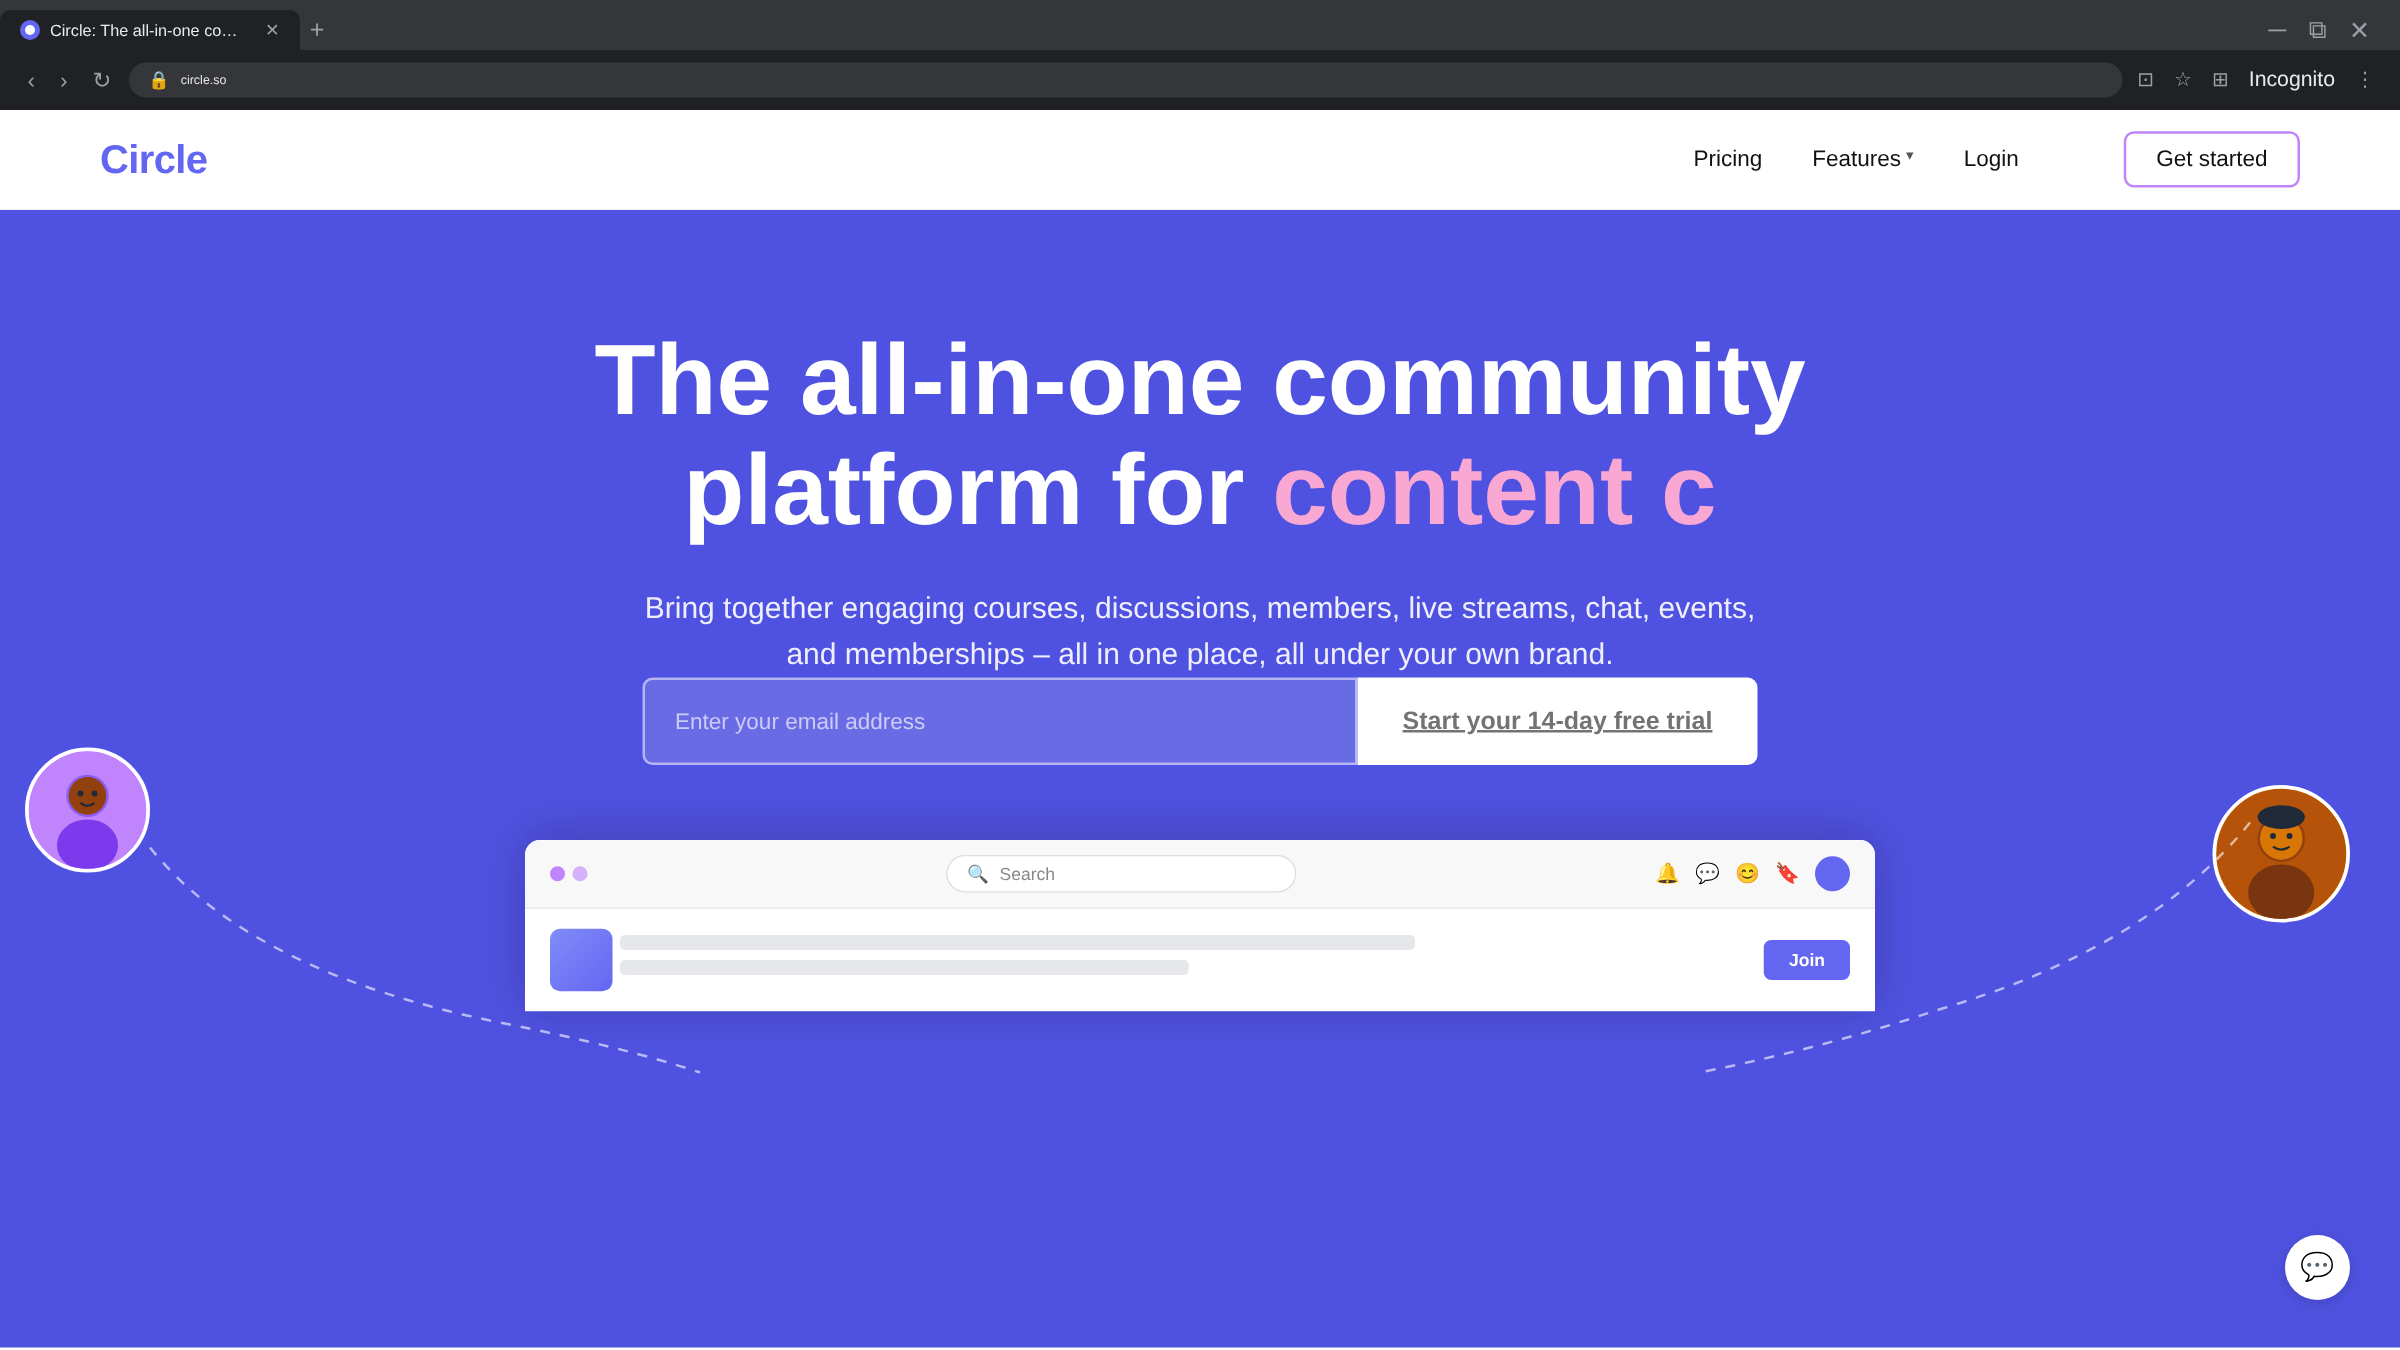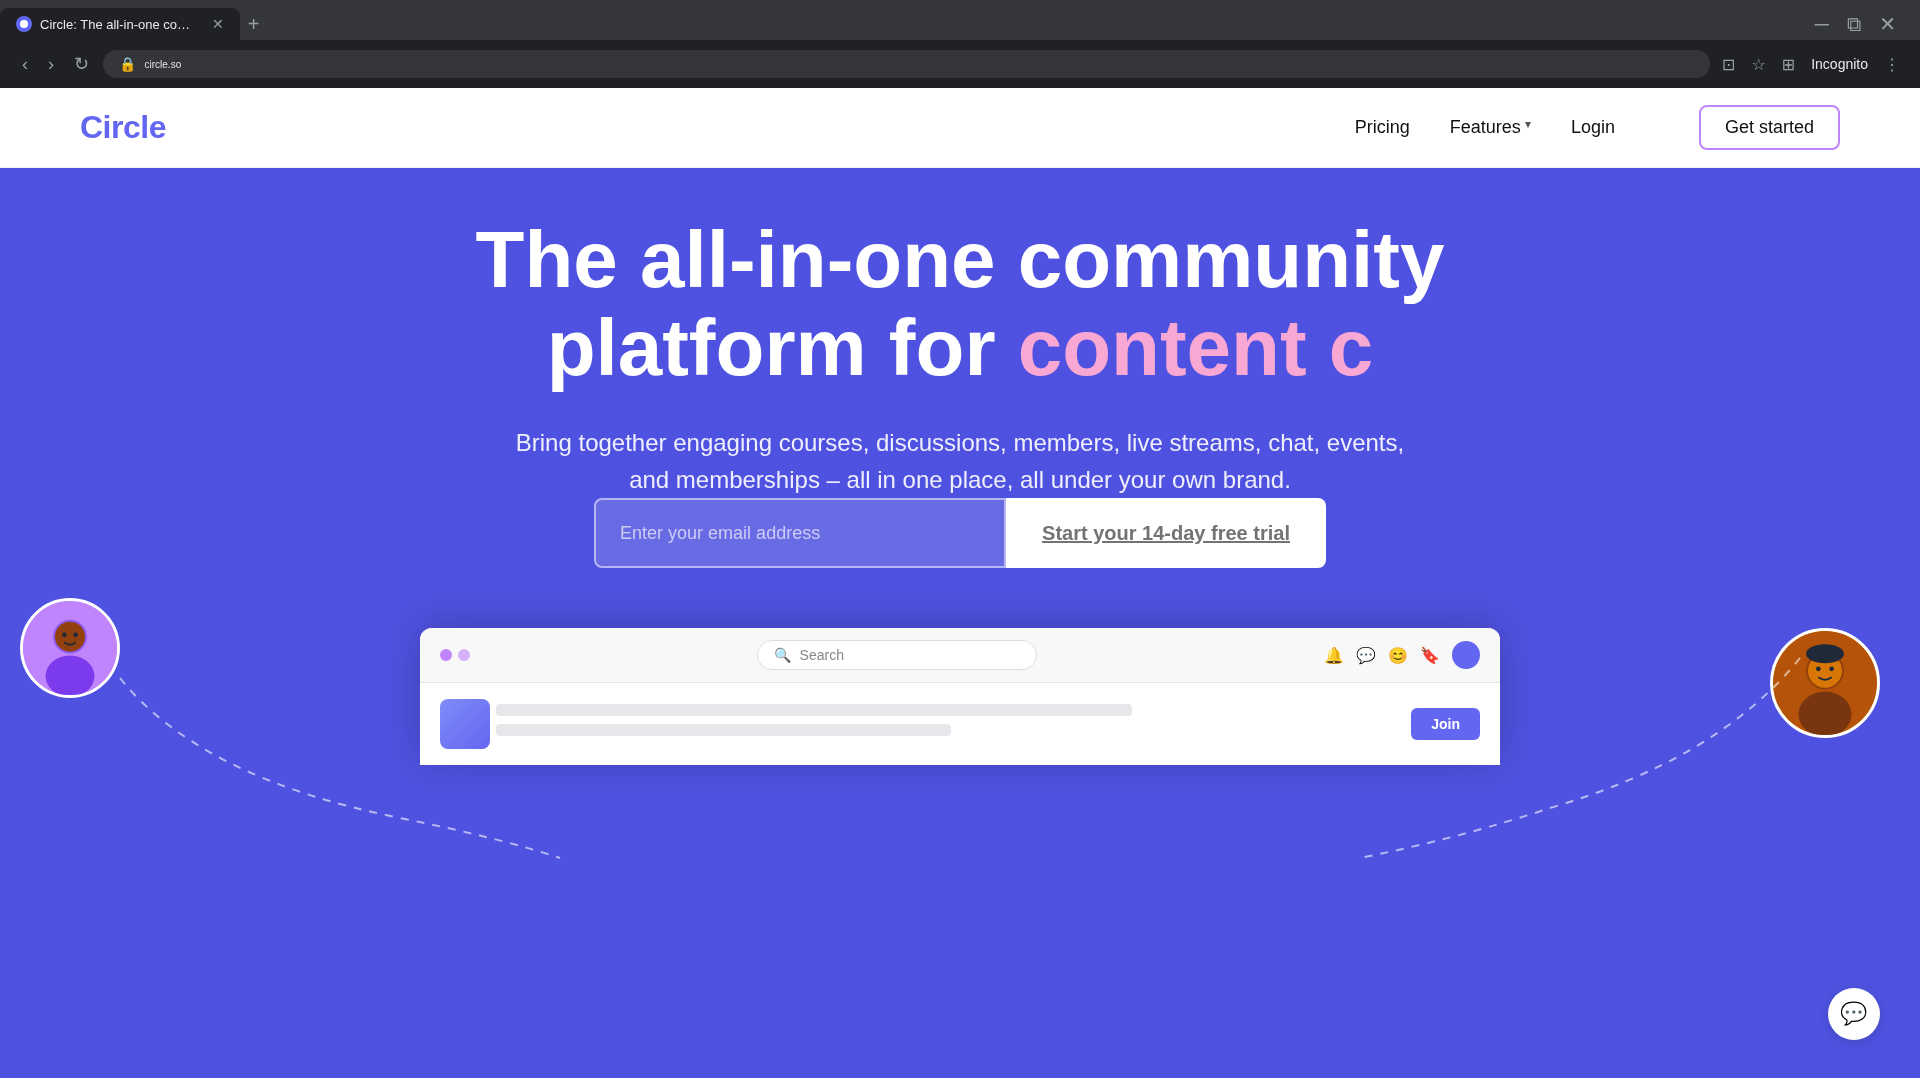--- a/index.html
+++ b/index.html
@@ -28,27 +28,27 @@
     
     .site-header { background: #fff; display: flex; align-items: center; justify-content: space-between; padding: 0 80px; height: 80px; border-bottom: 1px solid #f0f0f0; }
     .logo { color: #6366f1; font-size: 32px; font-weight: 700; letter-spacing: -0.5px; }
     .nav-links { display: flex; align-items: center; gap: 40px; }
     .nav-link { color: #111; font-size: 18px; font-weight: 400; text-decoration: none; cursor: pointer; }
     .nav-link-features { display: flex; align-items: flex-start; gap: 4px; }
     .chevron { font-size: 12px; color: #555; }
     .get-started-btn { background: none; border: 2px solid #c084fc; border-radius: 8px; padding: 10px 24px; color: #111; font-size: 18px; font-weight: 500; cursor: pointer; margin-left: 44px; }
 
     
-    .hero { background: #4f52e0; width: 100%; padding: 48px 0 0 0; display: flex; flex-direction: column; align-items: center; text-align: center; position: relative; min-height: 910px; overflow: hidden; }
+    .hero { background: #4f52e0; width: 100%; padding: 92px 0 0 0; display: flex; flex-direction: column; align-items: center; text-align: center; position: relative; min-height: 910px; overflow: hidden; }
     .hero-heading { color: #fff; font-size: 80px; font-weight: 800; line-height: 1.1; max-width: 1200px; margin-bottom: 32px; }
     .hero-highlight { color: #f9a8d4; }
     .hero-sub { color: rgba(255,255,255,0.9); font-size: 24px; max-width: 900px; line-height: 1.55; }
 
     .cta-row { display: flex; align-items: center; gap: 0; margin-bottom: 60px; }
-    .email-input { width: 412px; height: 70px; border: 2px solid rgba(255,255,255,0.5); border-radius: 8px 0 0 8px; background: rgba(255,255,255,0.15); padding: 0 24px; color: #fff; font-size: 18px; outline: none; }
+    .email-input { width: 572px; height: 70px; border: 2px solid rgba(255,255,255,0.5); border-radius: 8px 0 0 8px; background: rgba(255,255,255,0.15); padding: 0 24px; color: #fff; font-size: 18px; outline: none; }
     .email-input::placeholder { color: rgba(255,255,255,0.65); }
     .trial-btn { height: 70px; background: #fff; border: none; border-radius: 0 8px 8px 0; padding: 0 36px; font-size: 20px; font-weight: 600; color: #737373; cursor: pointer; white-space: nowrap; text-decoration: underline; }
 
     
     .avatar-left { position: absolute; left: 20px; bottom: 380px; width: 100px; height: 100px; border-radius: 50%; background: #c084fc; overflow: hidden; border: 3px solid #fff; }
     .avatar-right { position: absolute; right: 40px; bottom: 340px; width: 110px; height: 110px; border-radius: 50%; background: #d97706; overflow: hidden; border: 3px solid #fff; }
 
     .avatar-face { width: 100%; height: 100%; display: flex; align-items: center; justify-content: center; font-size: 48px; }
 
     
@@ -104,21 +104,21 @@
     <button class="nav-btn">›</button>
     <button class="nav-btn">↻</button>
     <div class="address-bar">
       <span class="lock-icon">🔒</span>
       <span class="address-text">circle.so</span>
     </div>
     <div class="nav-actions">
       <span class="nav-icon">⊡</span>
       <span class="nav-icon">☆</span>
       <span class="nav-icon">⊞</span>
-      <span class="nav-icon" style="color:#e8eaed;font-size:14px;">Incognito</span>
+      <span class="nav-icon" style="color:#e8eaed;font-size:17px;">Incognito</span>
       <span class="nav-icon">⋮</span>
     </div>
   </div>
 </div>
 
 <div class="website">
 
   <header class="site-header">
     <div class="logo">Circle</div>
     <nav class="nav-links">

